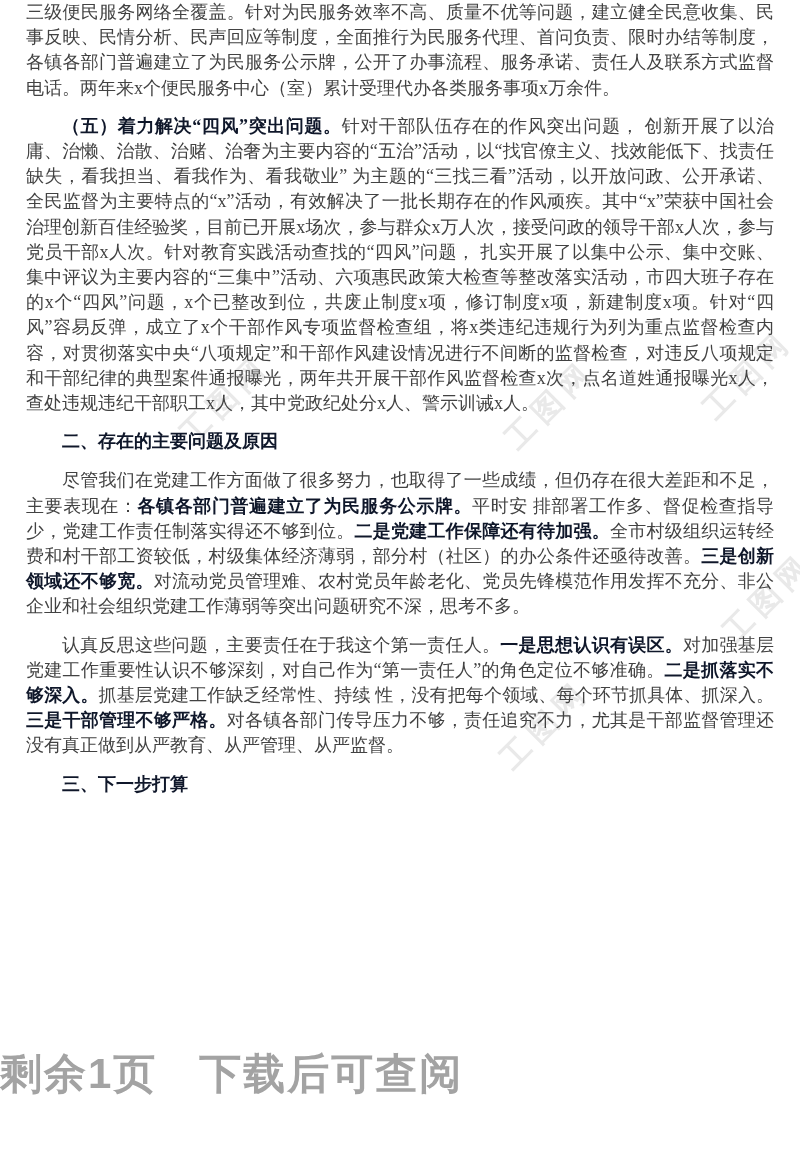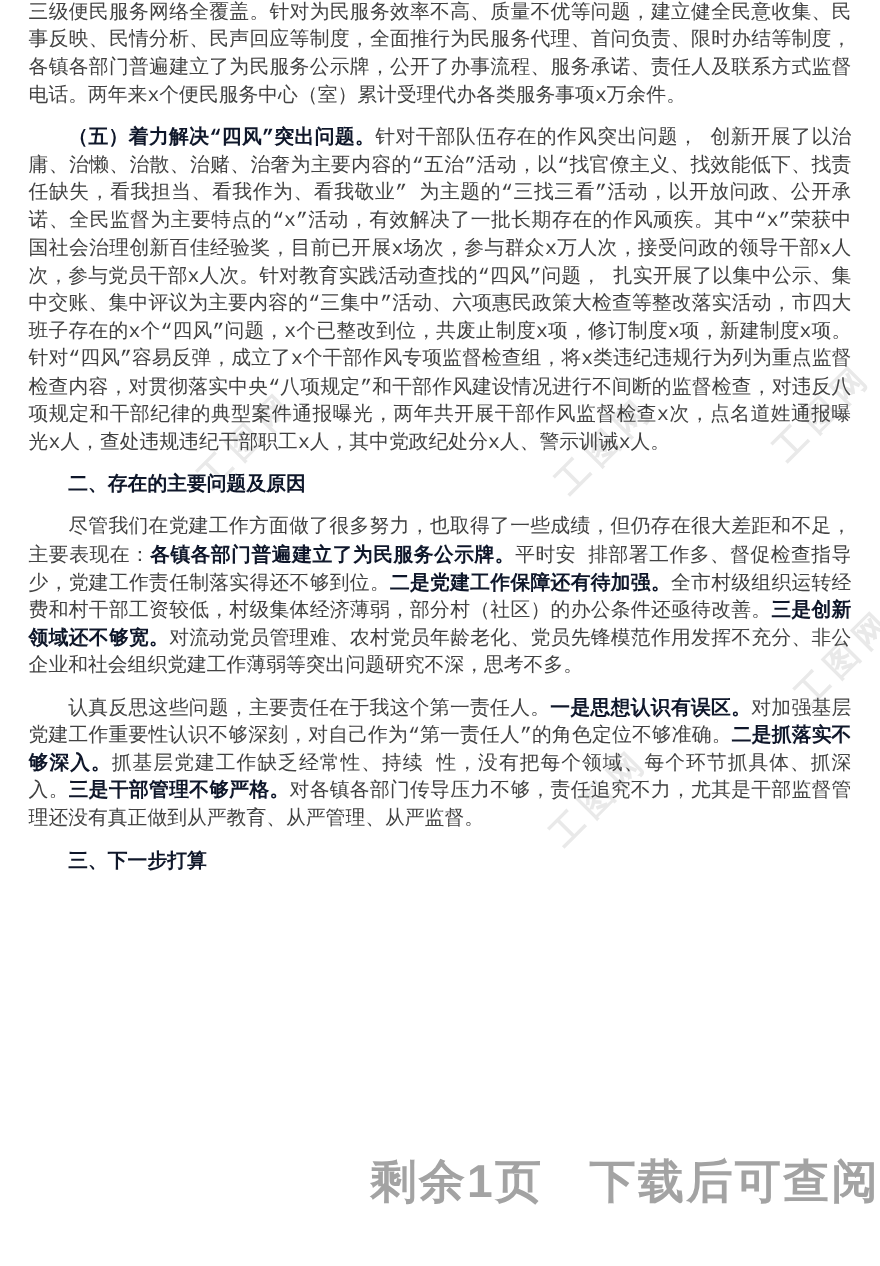--- a/index.html
+++ b/index.html
@@ -40,38 +40,37 @@
     width: 748px;
     font-family: "Liberation Serif", "DejaVu Serif", serif;
     font-size: 18px;
     line-height: 25.2px;
     color: #424242;
     text-align: justify;
   }
   .doc-body p {
     margin: 0 0 13px 0;
     text-indent: 2em;
-    font-family: Liberation Mono, monospace;
   }
   .doc-body p.no-indent { text-indent: 0; }
   .doc-body p.heading {
     margin: 8px 0 14px 0;
     font-weight: bold;
     color: #1d1d1d;
   }
   .doc-body b {
     font-weight: bold;
     color: #0f172a;
   }
   .preview-footer {
     position: absolute;
     top: 1046px;
     left: 0;
     width: 800px;
-    text-align: right;
+    text-align: left;
     font-family: "Liberation Sans", "DejaVu Sans", sans-serif;
     font-size: 42px;
     font-weight: bold;
     color: #a3a3a3;
     letter-spacing: 2px;
     white-space: nowrap;
   }
   .preview-footer .gap { margin-left: 42px; }
 </style>
 </head>

